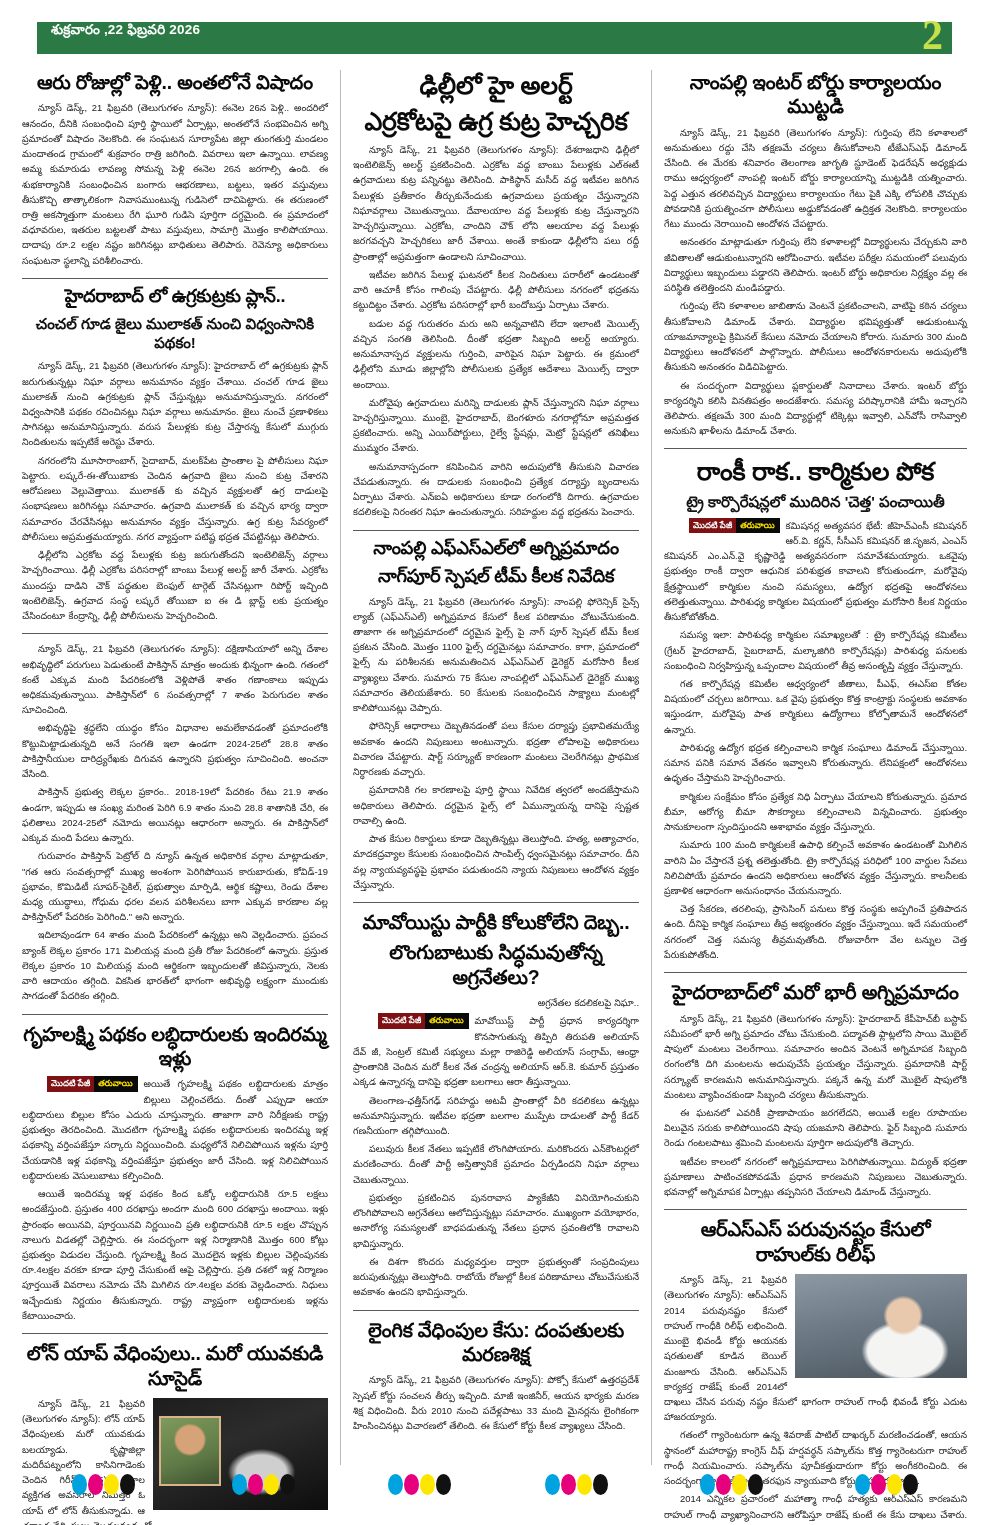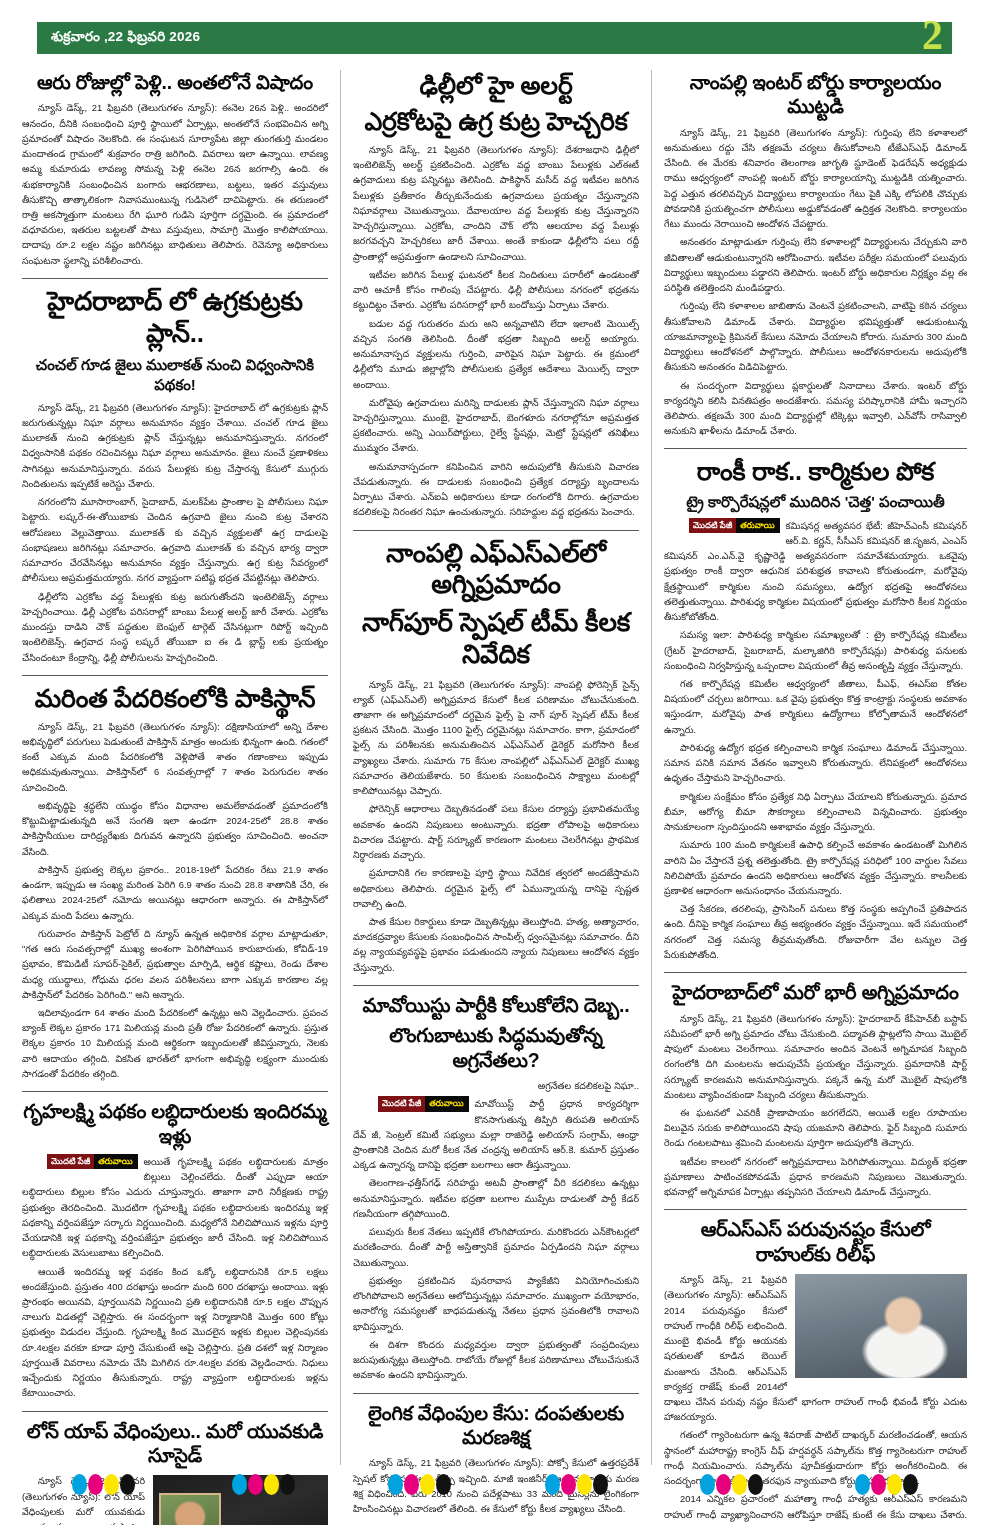--- a/index.html
+++ b/index.html
@@ -8,21 +8,21 @@
     font-family:"Liberation Sans","DejaVu Sans",sans-serif;
     color:#111;
     -webkit-font-smoothing:antialiased;
   }
   .page{position:relative;width:987px;height:1525px;background:#fff;overflow:hidden;}
 
   
   .masthead{
     position:absolute;left:37px;top:22px;width:915px;height:32px;
     background:#2b7a45;
-    display:flex;align-items:center;justify-content:space-between;
+    display:flex;justify-content:space-between;
     padding:0 14px;box-sizing:border-box;
   }
   .masthead .date{
     color:#ffffff;font-size:13.5px;font-weight:bold;letter-spacing:.2px;
     font-family:"Liberation Sans","DejaVu Sans",sans-serif;
   }
 
   
   .cols{
     position:absolute;left:22px;top:70px;width:945px;height:1395px;
@@ -36,21 +36,21 @@
   
   .article{margin-bottom:10px;}
   .rule{border-top:1.4px solid #5a5a5a;margin:8px 0 7px 0;}
 
   h1.hl{
     margin:0 0 6px 0;text-align:center;
     font-family:"Liberation Sans","DejaVu Sans",sans-serif;
     font-weight:bold;color:#0b0b0b;
     font-size:19.5px;line-height:1.25;letter-spacing:-.2px;
   }
-  h1.hl.big{font-size:26px;line-height:1.22;}
+  h1.hl.big{font-size:18px;line-height:1.22;}
   h1.hl.xbig{font-size:25px;line-height:1.2;}
   h2.sub{
     margin:0 0 6px 0;text-align:center;
     font-weight:bold;font-size:15px;line-height:1.28;color:#131313;
   }
 
   p.body{
     margin:0 0 3px 0;
     font-size:9.4px;line-height:1.62;
     text-align:justify;text-justify:inter-word;
@@ -127,21 +127,20 @@
       <div class="article">
         <h1 class="hl big">హైదరాబాద్ లో ఉగ్రకుట్రకు ప్లాన్..</h1>
         <h2 class="sub">చంచల్ గూడ జైలు ములాకత్ నుంచి విధ్వంసానికి పథకం!</h2>
         <p class="body ind">న్యూస్ డెస్క్, 21 ఫిబ్రవరి (తెలుగుగళం న్యూస్): హైదరాబాద్ లో ఉగ్రకుట్రకు ప్లాన్ జరుగుతున్నట్లు నిఘా వర్గాలు అనుమానం వ్యక్తం చేశాయి. చంచల్ గూడ జైలు ములాకత్ నుంచి ఉగ్రకుట్రకు ప్లాన్ చేస్తున్నట్లు అనుమానిస్తున్నారు. నగరంలో విధ్వంసానికి పథకం రచించినట్లు నిఘా వర్గాలు అనుమానం. జైలు నుంచే ప్రణాళికలు సాగినట్లు అనుమానిస్తున్నారు. వరుస పేలుళ్లకు కుట్ర చేస్తారన్న కేసులో ముగ్గురు నిందితులను ఇప్పటికే అరెస్టు చేశారు.</p>
         <p class="body ind">నగరంలోని మూసారాంబాగ్, సైదాబాద్, మలక్‌పేట ప్రాంతాల పై పోలీసులు నిఘా పెట్టారు. లష్కరే-ఈ-తోయిబాకు చెందిన ఉగ్రవాది జైలు నుంచి కుట్ర చేశారని ఆరోపణలు వెల్లువెత్తాయి. ములాకత్ కు వచ్చిన వ్యక్తులతో ఉగ్ర దాడులపై సంభాషణలు జరిగినట్లు సమాచారం. ఉగ్రవాది ములాకత్ కు వచ్చిన భార్య ద్వారా సమాచారం చేరవేసినట్లు అనుమానం వ్యక్తం చేస్తున్నారు. ఉగ్ర కుట్ర సేవర్యంలో పోలీసులు అప్రమత్తమయ్యారు. నగర వ్యాప్తంగా పటిష్ట భద్రత చేపట్టినట్లు తెలిపారు.</p>
         <p class="body ind">ఢిల్లీలోని ఎర్రకోట వద్ద పేలుళ్లకు కుట్ర జరుగుతోందని ఇంటెలిజెన్స్ వర్గాలు హెచ్చరించాయి. ఢిల్లీ ఎర్రకోట పరిసరాల్లో బాంబు పేలుళ్ల అలర్ట్ జారీ చేశారు. ఎర్రకోట ముందస్తు దాడిని చౌక్ పద్ధతుల బెంఫుల్ టార్గెట్ చేసినట్లుగా రిపోర్ట్ ఇచ్చింది ఇంటెలిజెన్స్. ఉగ్రవాద సంస్థ లష్కరే తోయిబా ఐ ఈ డి బ్లాస్ట్ లకు ప్రయత్నం చేసిందంటూ కేంద్రాన్ని, ఢిల్లీ పోలీసులను హెచ్చరించింది.</p>
       </div>
       <div class="rule"></div>
 
       <div class="article">
-        <h1 class="hl xbig">మరింత పేదరికంలోకి పాకిస్థాన్</h1>
         <p class="body ind">న్యూస్ డెస్క్, 21 ఫిబ్రవరి (తెలుగుగళం న్యూస్): దక్షిణాసియాలో అన్ని దేశాల అభివృద్ధిలో పరుగులు పెడుతుంటే పాకిస్తాన్ మాత్రం అందుకు భిన్నంగా ఉంది. గతంలో కంటే ఎక్కువ మంది పేదరికంలోకి వెళ్లిపోతే శాతం గణాంకాలు ఇప్పుడు అధికమవుతున్నాయి. పాకిస్తాన్‌లో 6 సంవత్సరాల్లో 7 శాతం పెరుగుదల శాతం సూచించింది.</p>
         <p class="body ind">అభివృద్ధిపై శ్రద్ధలేని యుద్ధం కోసం విధానాల అమలేకావడంతో ప్రమాదంలోకి కొట్టుమిట్టాడుతున్నది అనే సంగతి ఇలా ఉండగా 2024-25లో 28.8 శాతం పాకిస్తానీయుల దారిద్ర్యరేఖకు దిగువన ఉన్నారని ప్రభుత్వం సూచించింది. అంచనా వేసింది.</p>
         <p class="body ind">పాకిస్తాన్ ప్రభుత్వ లెక్కల ప్రకారం.. 2018-19లో పేదరికం రేటు 21.9 శాతం ఉండగా, ఇప్పుడు ఆ సంఖ్య మరింత పెరిగి 6.9 శాతం నుంచి 28.8 శాతానికి చేరి, ఈ ఫలితాలు 2024-25లో నమోదు అయినట్లు ఆధారంగా అన్నారు. ఈ పాకిస్తాన్‌లో ఎక్కువ మంది పేదలు ఉన్నారు.</p>
         <p class="body ind">గురువారం పాకిస్తాన్ పెట్రోల్ ది న్యూస్ ఉన్నత అధికారిక వర్గాల మాట్లాడుతూ, "గత ఆరు సంవత్సరాల్లో ముఖ్య అంశంగా పెరిగిపోయిన కారుబారుతు, కోవిడ్-19 ప్రభావం, కొమిడిటీ సూపర్-సైకిల్, ప్రభుత్వాల మార్పిడి, ఆర్థిక కష్టాలు, రెండు దేశాల మధ్య యుద్ధాలు, గోధుమ ధరల వలన పరిశీలనలు బాగా ఎక్కువ కారణాల వల్ల పాకిస్తాన్‌లో పేదరికం పెరిగింది." అని అన్నారు.</p>
         <p class="body ind">ఇదిలావుండగా 64 శాతం మంది పేదరికంలో ఉన్నట్లు అని వెల్లడించారు. ప్రపంచ బ్యాంక్ లెక్కల ప్రకారం 171 మిలియన్ల మంది ప్రతీ రోజు పేదరికంలో ఉన్నారు. ప్రస్తుత లెక్కల ప్రకారం 10 మిలియన్ల మంది ఆర్థికంగా ఇబ్బందులతో జీవిస్తున్నారు, నెలకు వారి ఆదాయం తగ్గింది. వికసిత భారత్‌లో భాగంగా అభివృద్ధి లక్ష్యంగా ముందుకు సాగడంతో పేదరికం తగ్గింది.</p>
       </div>
       <div class="rule"></div>
 
       <div class="article">
         <h1 class="hl">గృహలక్ష్మి పథకం లబ్ధిదారులకు ఇందిరమ్మ ఇళ్లు</h1>

